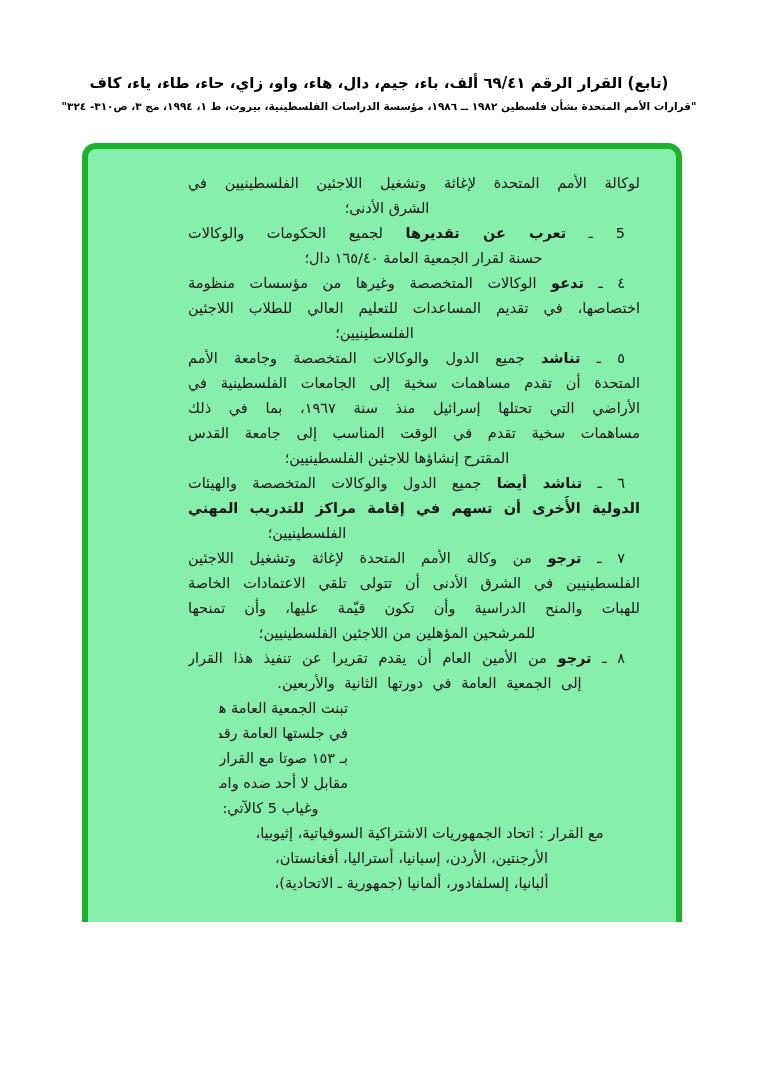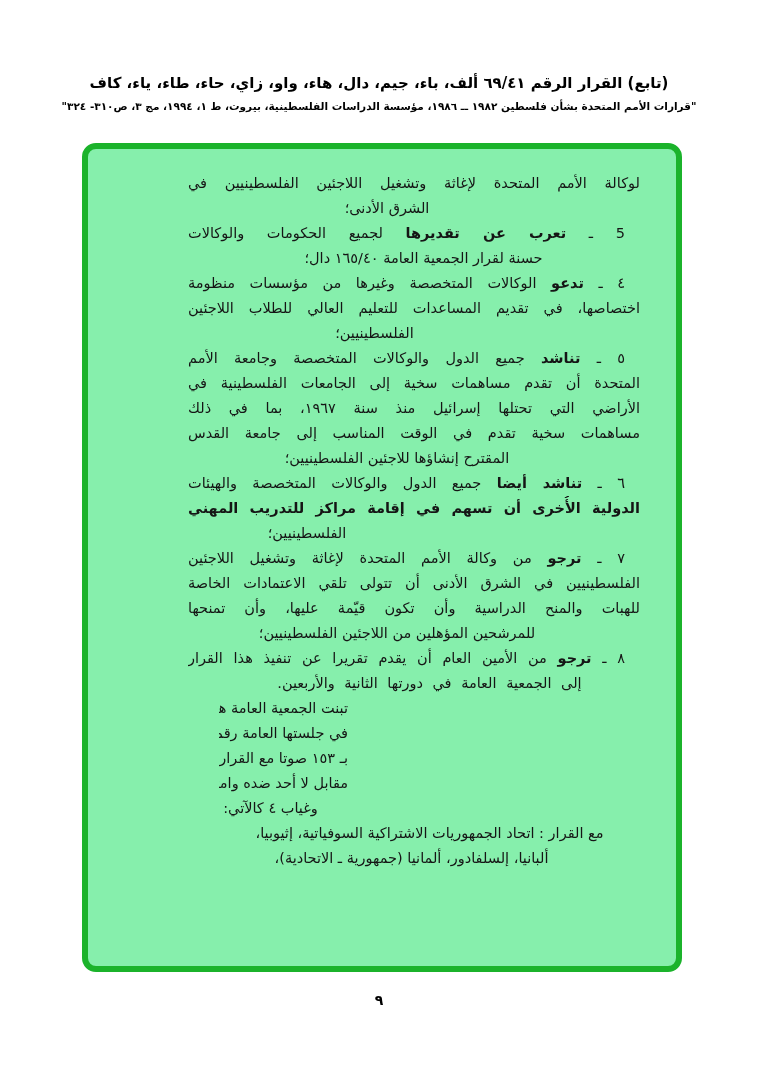--- a/index.html
+++ b/index.html
@@ -1,16 +1,16 @@
 <!DOCTYPE html>
 <html><head>
 <meta charset="utf-8">
 <style>
   html,body{margin:0;padding:0;background:#ffffff;}
-  .page{position:relative;width:758px;height:1078px;background:#ffffff;overflow:hidden;
+  .page{position:relative;width:758px;height:922px;background:#ffffff;overflow:hidden;
         font-family:"DejaVu Sans", sans-serif;color:#111;}
   .doc-header{position:absolute;top:74px;left:0;width:758px;text-align:center;direction:rtl;color:#000;}
   .h-title{font-size:15px;font-weight:700;}
   .h-source{font-size:10.5px;font-weight:700;margin-top:8px;}
   .green-box{position:absolute;left:82px;top:143px;width:600px;height:829px;box-sizing:border-box;
              border:6px solid #1bb32b;border-radius:14px;background:#86efac;}
   .content{position:absolute;top:22px;right:36px;width:452px;direction:rtl;color:#151515;}
   .ln{font-size:14.5px;line-height:25px;height:25px;overflow:hidden;}
   .j{text-align:justify;text-align-last:justify;}
   .r{text-align:center;white-space:nowrap;margin-left:31px;}
@@ -66,23 +66,24 @@
       <div class="ln j"><span>للهبات والمنح الدراسية وأن تكون قيّمة عليها، وأن تمنحها</span><b></b><span></span></div>
       <div class="ln r pr65"><span>للمرشحين المؤهلين من اللاجئين الفلسطينيين؛</span><b></b><span></span></div>
 
       <div class="ln j ind"><span>٨ ـ </span><b>ترجو</b><span> من الأمين العام أن يقدم تقريرا عن تنفيذ هذا القرار</span></div>
       <div class="ln r loose"><span>إلى الجمعية العامة في دورتها الثانية والأربعين.</span><b></b><span></span></div>
 
       <div class="ln r pr292">تبنت الجمعية العامة هذا القرار،</div>
       <div class="ln r pr292">في جلستها العامة رقم ٩٥،</div>
       <div class="ln r pr292">بـ ١٥٣ صوتا مع القرار في</div>
       <div class="ln r pr292">مقابل لا أحد ضده وامتناع ١</div>
-      <div class="ln r pr318">وغياب ٤ كالآتي:</div>
+      <div class="ln r pr318">وغياب 5 كالآتي:</div>
 
       <div class="ln r">مع القرار : اتحاد الجمهوريات الاشتراكية السوفياتية، إثيوبيا،</div>
+      <div class="ln r pr36">الأرجنتين، الأردن، إسبانيا، أستراليا، أفغانستان،</div>
       <div class="ln r pr36">ألبانيا، إلسلفادور، ألمانيا (جمهورية ـ الاتحادية)،</div>
 
     </div>
   </div>
 
   <div class="page-num">٩</div>
 
 </div>
 
 </body></html>

